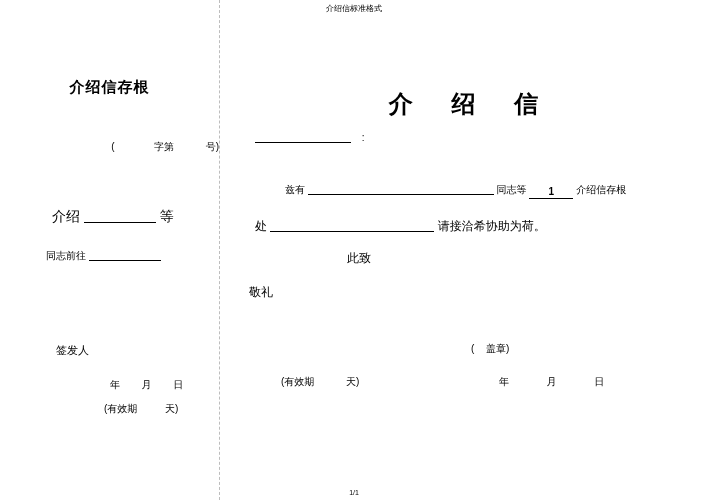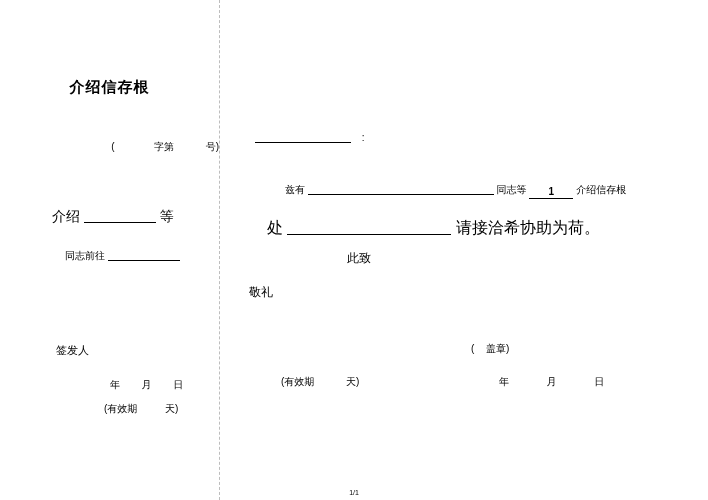--- a/index.html
+++ b/index.html
@@ -84,21 +84,20 @@
     position: absolute;
     top: 208px;
     left: 52px;
     font-size: 14px;
   }
   .stub-line3 {
     position: absolute;
     top: 248px;
     left: 46px;
     font-size: 10px;
-    margin-left: 19px;
   }
   .stub-line4 {
     position: absolute;
     top: 343px;
     left: 56px;
     font-size: 11px;
   }
   .stub-line5 {
     position: absolute;
     top: 378px;
@@ -177,23 +176,22 @@
     width: 44px;
     height: 12px;
     text-align: center;
     vertical-align: -2px;
     font-weight: bold;
   }
   .body-line2 {
     position: absolute;
     top: 218px;
     left: 36px;
-    font-size: 16px;
+    font-size: 12px;
     white-space: nowrap;
-    margin-left: 12px;
   }
   .body-line2 .ul-long2 {
     display: inline-block;
     border-bottom: 1px solid #000;
     width: 164px;
     height: 12px;
     vertical-align: -2px;
   }
   .closing1 {
     position: absolute;
@@ -236,20 +234,21 @@
   .date-line .sp {
     display: inline-block;
     width: 32px;
   }
 </style>
 </head>
 <body>
 
 <div class="page">
 
+  <div class="header-title">介绍信标准格式</div>
 
   <div class="fold-line"></div>
 
   <div class="stub">
 
     <div class="stub-title">介绍信存根</div>
 
     <div class="stub-line1">
       <span>(</span>
       <span class="gap-wide"></span>
@@ -284,20 +283,21 @@
     <div class="stub-line6">
       <span>(有效期</span>
       <span class="sp"></span>
       <span>天)</span>
     </div>
 
   </div>
 
   <div class="main">
 
+    <div class="main-title">介 绍 信</div>
 
     <div class="salutation">
       <span class="ul"></span>
       <span class="colon">:</span>
     </div>
 
     <div class="body-line1">
       <span>兹有</span>
       <span class="ul-long"></span>
       <span>同志等</span>

